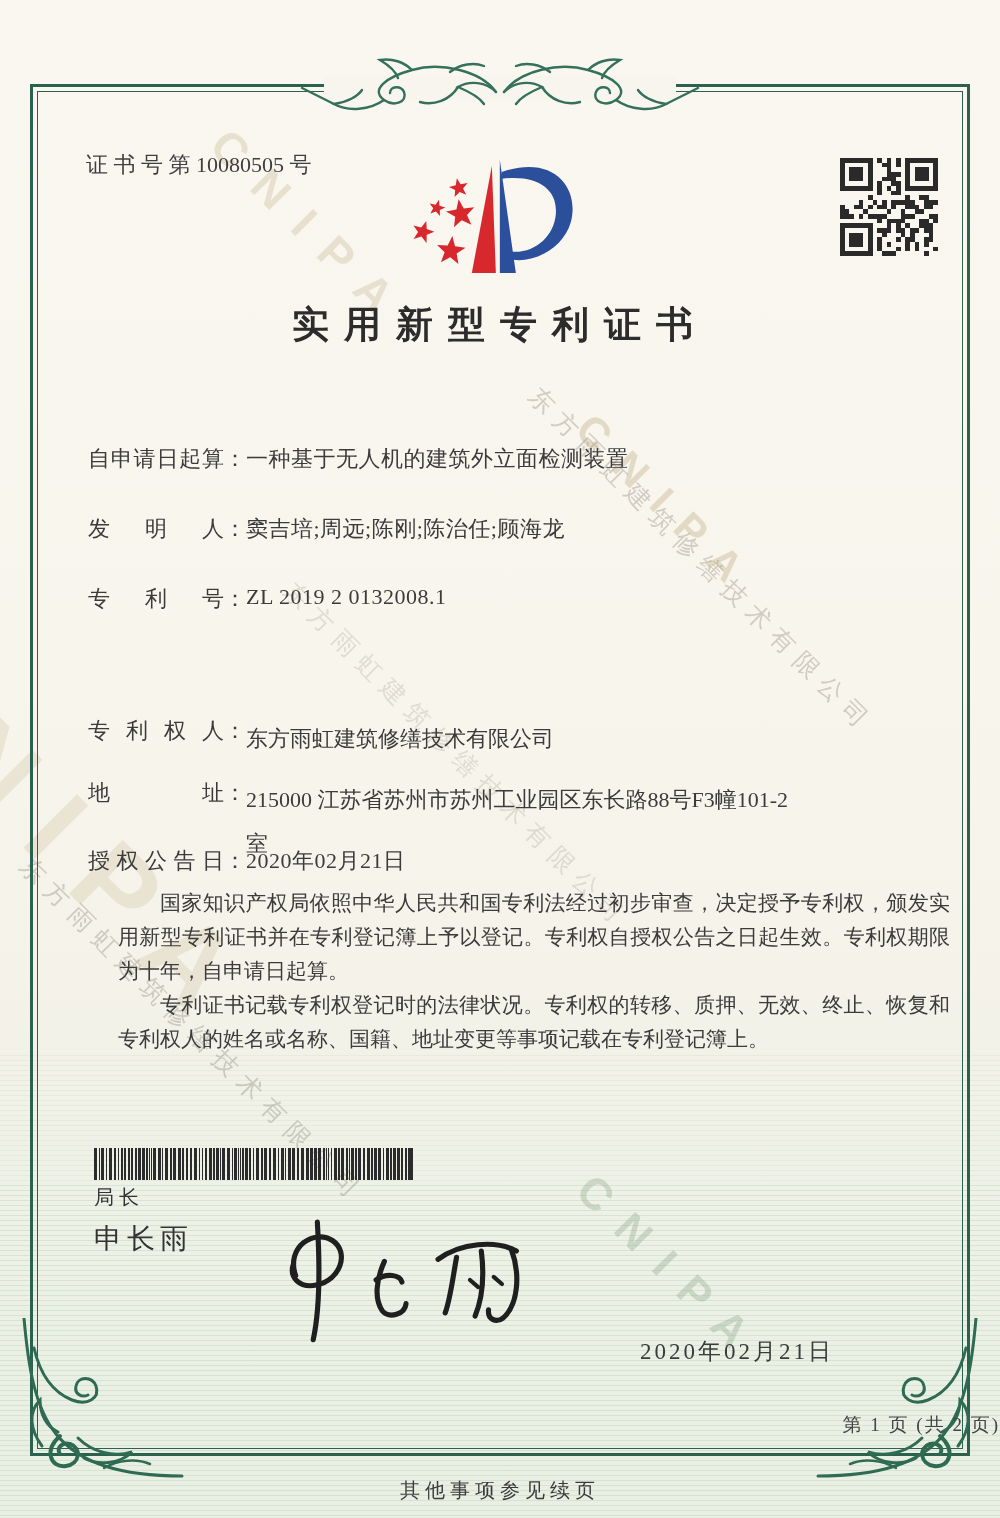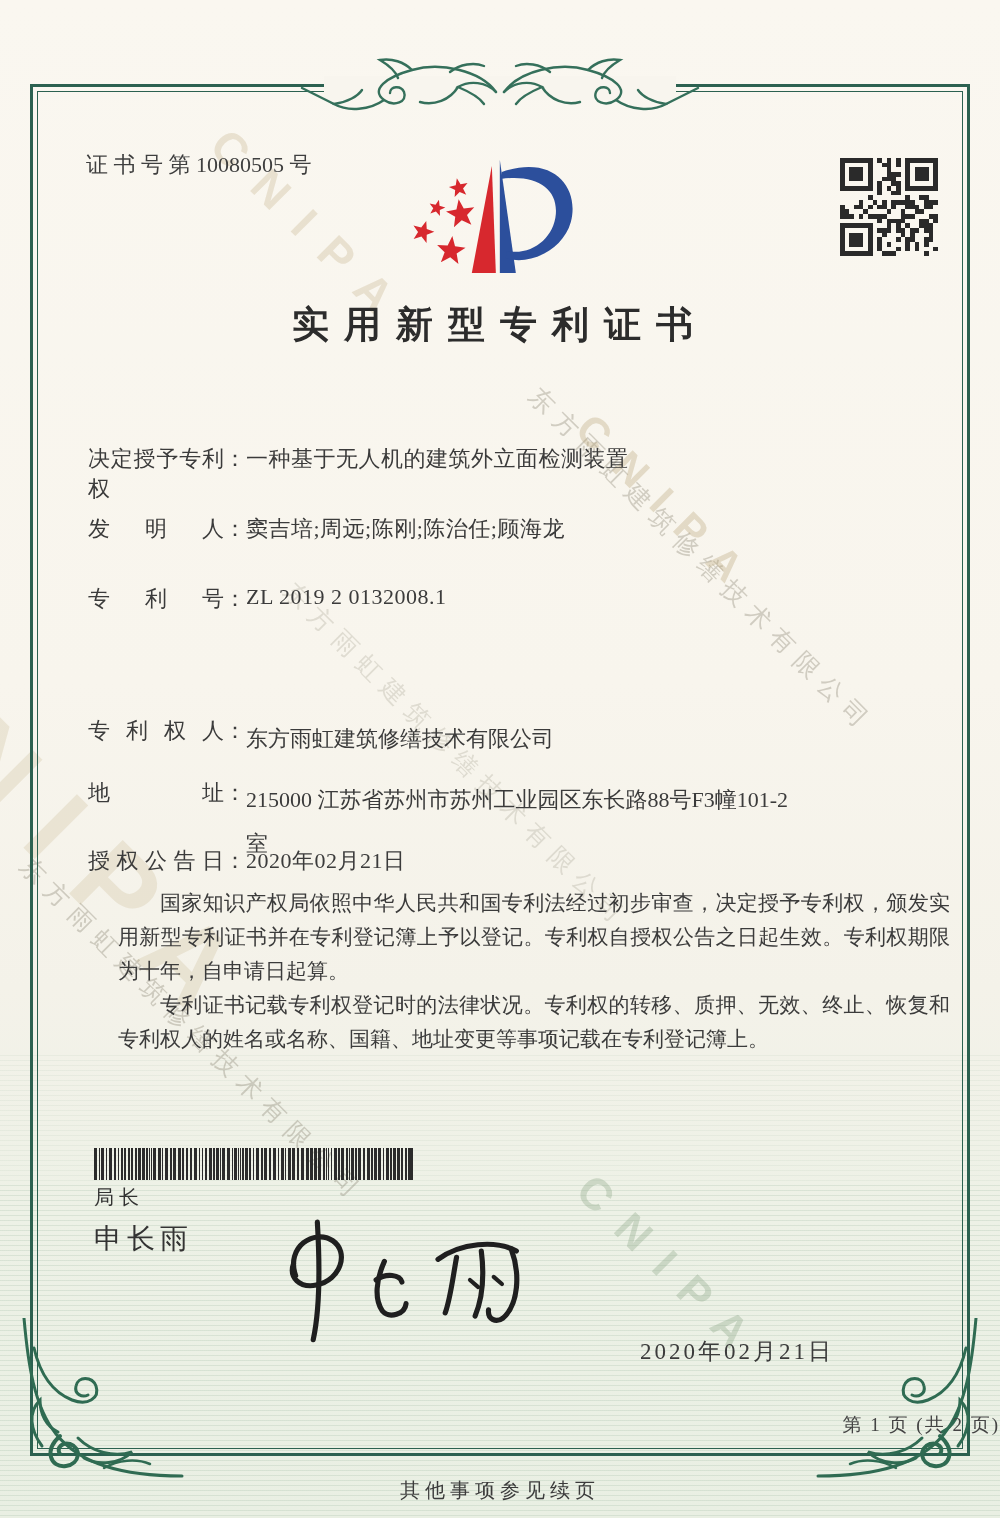--- a/index.html
+++ b/index.html
@@ -356,21 +356,21 @@
         <rect x="41.57" y="92.38" width="4.62" height="4.62"></rect>
         <rect x="46.19" y="92.38" width="4.62" height="4.62"></rect>
         <rect x="50.81" y="92.38" width="4.62" height="4.62"></rect>
         <rect x="83.14" y="92.38" width="4.62" height="4.62"></rect>
       </g>
     </svg>
 
   <div class="title">实用新型专利证书</div>
 
   <div class="row r-name">
-    <span class="lab">决定授予专利权</span><span class="colon">：</span><span class="val">一种基于无人机的建筑外立面检测装置</span>
+    <span class="lab">自申请日起算</span><span class="colon">：</span><span class="val">一种基于无人机的建筑外立面检测装置</span>
   </div>
   <div class="row r-inv">
     <span class="lab">发明人</span><span class="colon">：</span><span class="val">窦吉培;周远;陈刚;陈治任;顾海龙</span>
   </div>
   <div class="row r-pno">
     <span class="lab">专利号</span><span class="colon">：</span><span class="val">ZL 2019 2 0132008.1</span>
   </div>
   <div class="row r-ptee">
     <span class="lab">专利权人</span><span class="colon">：</span><span class="vblock"><span>东方雨虹建筑修缮技术有限公司</span></span>
   </div>

